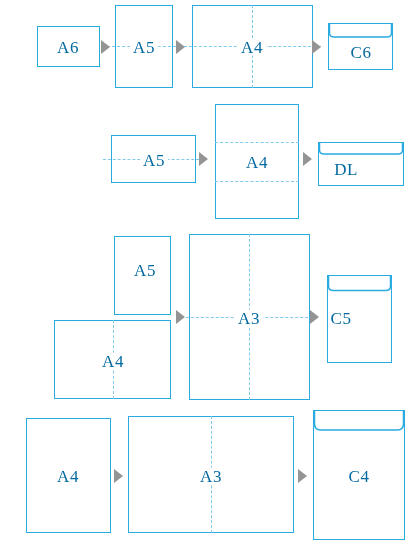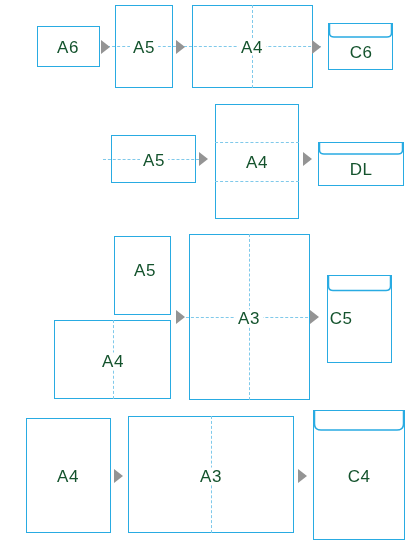--- a/index.html
+++ b/index.html
@@ -33,27 +33,28 @@
   .flap {
     position: absolute;
     left: -1px;
     top: -1px;
     width: calc(100% + 2px);
     pointer-events: none;
   }
   .flap svg { display: block; width: 100%; height: 100%; }
   .label {
     position: absolute;
-    color: #14532d;
+    color: #0369a1;
     font-size: 17px;
     line-height: 1;
     white-space: nowrap;
     letter-spacing: 0.5px;
     transform: translate(-50%, -50%);
     z-index: 5;
+    font-family: Liberation Serif, serif;
   }
   .dash-h {
     position: absolute;
     height: 0;
     border-top: 1.5px dashed #7FC9EA;
     z-index: 2;
   }
   .dash-v {
     position: absolute;
     width: 0;
@@ -115,21 +116,21 @@
 
   <div class="arrow" style="left:303px; top:152px;"></div>
 
   <div class="envelope" style="left:318px; top:142px; width:86px; height:44px;">
     <div class="flap" style="height:16px;">
       <svg viewBox="0 0 86 16" preserveAspectRatio="none">
         <path d="M1.5,1 L1.5,8 Q1.5,12 6,12 L80,12 Q84.5,12 84.5,8 L84.5,1" fill="none" stroke="#29ABE2" stroke-width="1.5"></path>
       </svg>
     </div>
   </div>
-  <div class="label" style="left:361px; top:169px;">DL</div>
+  <div class="label" style="left:346px; top:169px;">DL</div>
 
   <div class="paper" style="left:114px; top:236px; width:57px; height:79px;"></div>
   <div class="label" style="left:145px; top:270px;">A5</div>
 
   <div class="paper" style="left:54px; top:320px; width:117px; height:79px;"></div>
   <div class="dash-v" style="left:113px; top:320px; height:79px;"></div>
   <div class="label" style="left:113px; top:361px; background:#ffffff; padding:0 3px;">A4</div>
 
   <div class="arrow" style="left:176px; top:310px;"></div>
 

